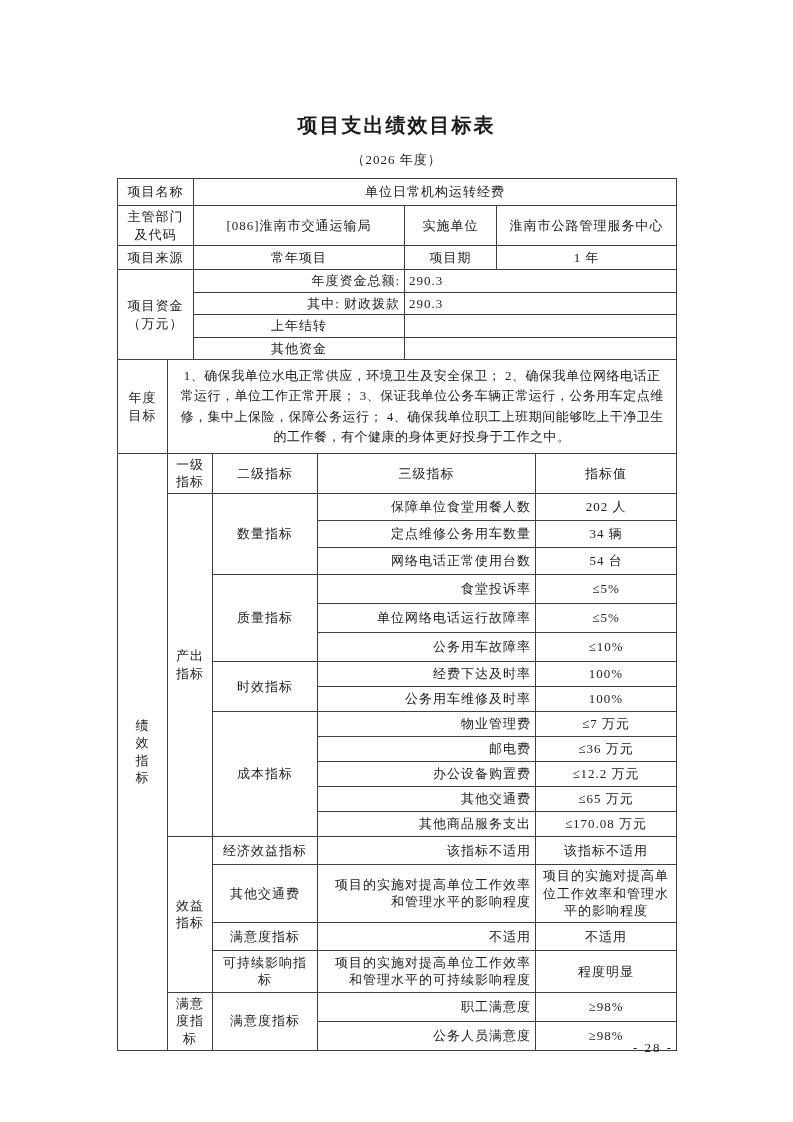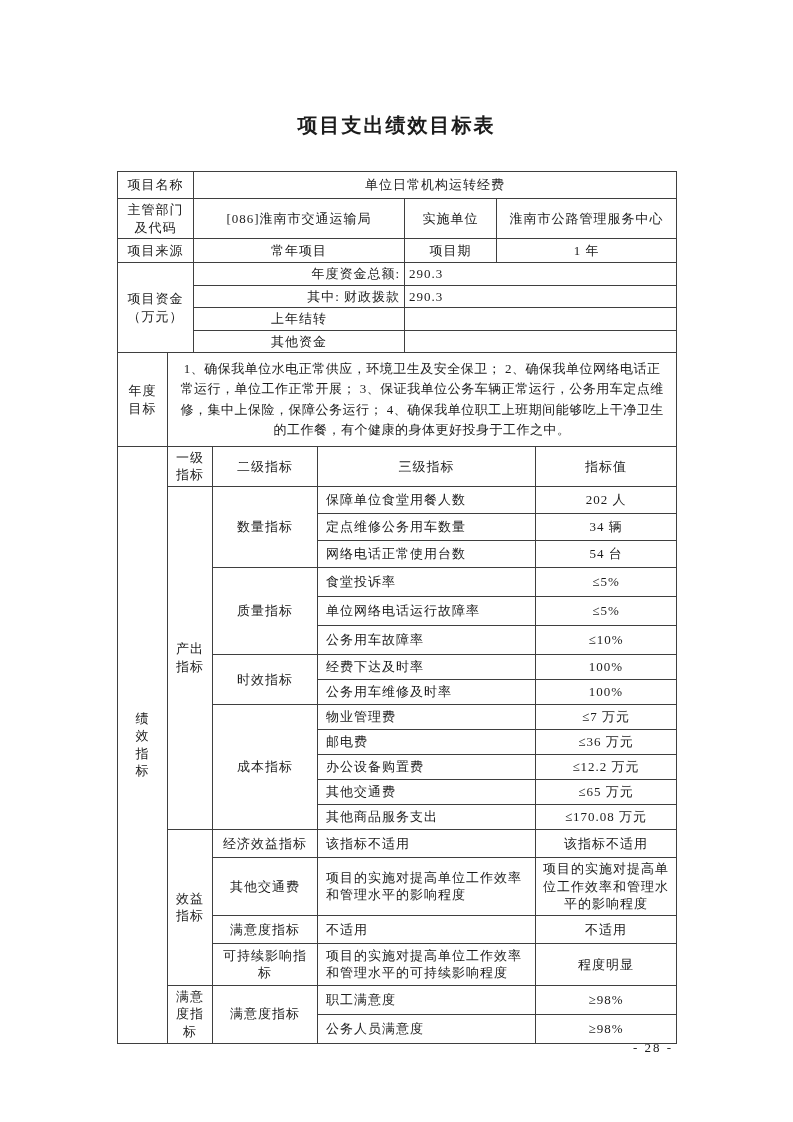--- a/index.html
+++ b/index.html
@@ -30,21 +30,21 @@
     top: 151px;
     left: 0;
     width: 100%;
     text-align: center;
     font-size: 13px;
     letter-spacing: 1px;
   }
   .tables {
     position: absolute;
     left: 117px;
-    top: 171px;
+    top: 178px;
     width: 561px;
   }
   table {
     border-collapse: collapse;
     table-layout: fixed;
     width: 559px;
   }
   table + table { margin-top: -1px; }
   td {
     border: 1px solid #3f3f3f;
@@ -61,38 +61,39 @@
   .right { text-align: left; padding-right: 7px; }
   .indent1 { padding-left: 10px; }
   .indent2 { padding-left: 24px; }
   .goal-text {
     text-align: center;
     padding: 6px 10px;
     line-height: 1.55;
     letter-spacing: 0.5px;
   }
   .vlabel { line-height: 1.35; }
-  .ind-name { text-align: left; padding-left: 8px; }
+  .ind-name { text-align: right; padding-left: 8px; }
   .page-number {
     position: absolute;
     top: 1031px;
     left: 623px;
     width: 60px;
     text-align: center;
     font-size: 13px;
     letter-spacing: 2px;
     margin-top: 9px;
   }
 </style>
 </head>
 <body>
 
 <div class="page">
 
   <div class="doc-title">项目支出绩效目标表</div>
+  <div class="doc-subtitle">（2026 年度）</div>
 
   <div class="tables">
 
     <table>
       <colgroup>
           <col style="width:76px">
           <col style="width:211px">
           <col style="width:92px">
           <col style="width:180px">
         </colgroup>

